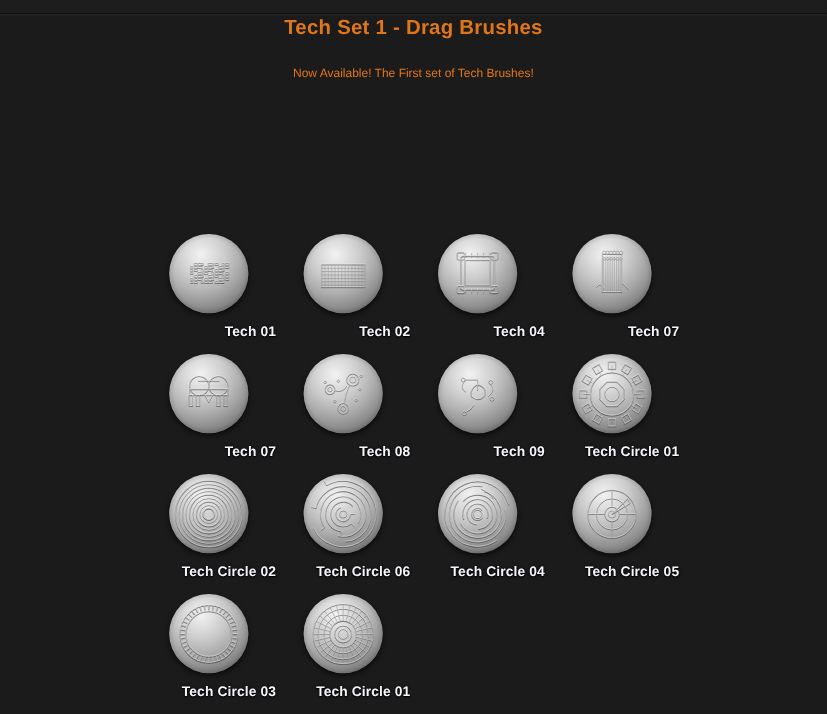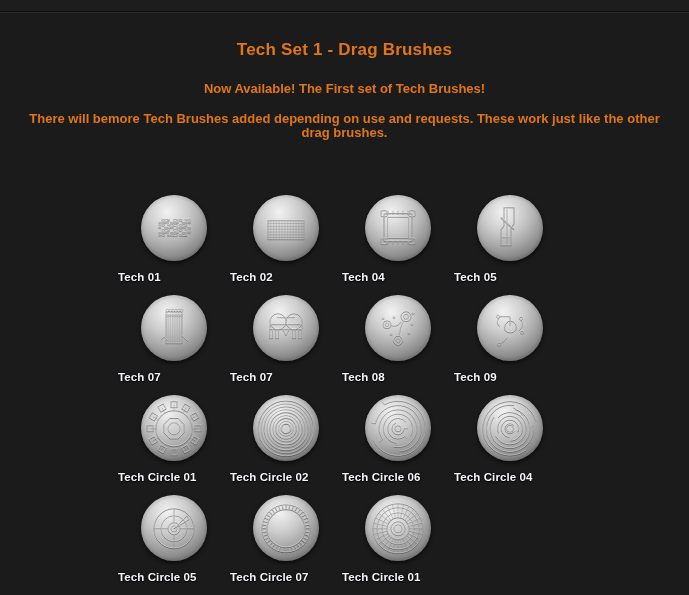--- a/index.html
+++ b/index.html
@@ -48,32 +48,31 @@
     background: #1b1b1b;
   }
 
   #page-title {
     text-align: center;
     color: #e0761b;
     font-size: 17px;
     font-weight: bold;
     letter-spacing: 0.2px;
     margin: 0;
-    padding-top: 27px;
     line-height: 20px;
   }
 
   .desc-block {
     margin-top: 22px;
   }
   .desc-line {
     text-align: center;
     color: #e0761b;
-    font-size: 13px;
-    font-weight: bold;
+    font-size: 10px;
+    font-weight: normal;
     line-height: 14px;
     margin: 0 0 15px 0;
     padding: 0 22px;
   }
   .desc-line.first { margin-bottom: 16px; }
 
   
   #brush-grid {
     position: absolute;
     top: 182px;
@@ -82,21 +81,21 @@
     display: grid;
     grid-template-columns: repeat(4, 112px);
     grid-auto-rows: 100px;
     column-gap: 0px;
     row-gap: 0px;
   }
   .brush-cell {
     width: 112px;
     height: 100px;
     position: relative;
-    text-align: left;
+    text-align: right;
   }
   .orb-wrap {
     width: 66px;
     height: 66px;
     margin: 0 auto;
     position: relative;
   }
   .orb {
     width: 66px;
     height: 66px;
@@ -149,21 +148,20 @@
 <div id="top-strip"></div>
 <div id="top-divider"></div>
 <div id="top-divider-hi"></div>
 
 <div id="page">
 
   <h1 id="page-title">Tech Set 1 - Drag Brushes</h1>
 
   <div class="desc-block">
     <p class="desc-line first">Now Available! The First set of Tech Brushes!</p>
-    <p class="desc-line">There will bemore Tech Brushes added depending on use and requests. These work just like the other drag brushes.</p>
   </div>
 
   <div id="brush-grid">
       <div class="brush-cell">
         <div class="orb-wrap">
           <div class="orb">
             <svg viewBox="0 0 66 66" xmlns="http://www.w3.org/2000/svg">
               <g transform="translate(0,0.7)">
                 <rect x="20.9" y="24" width="2.6" height="1.5" stroke="#2c2c2c" fill="none" stroke-opacity="0.55" stroke-width="0.7"></rect>
                 <rect x="23.8" y="24" width="3.6" height="1.5" stroke="#2c2c2c" fill="none" stroke-opacity="0.55" stroke-width="0.7"></rect>
@@ -383,41 +381,20 @@
             </svg>
           </div>
         </div>
         <div class="brush-label">Tech 04</div>
       </div>
       <div class="brush-cell">
         <div class="orb-wrap">
           <div class="orb">
             <svg viewBox="0 0 66 66" xmlns="http://www.w3.org/2000/svg">
               <g transform="translate(0,0.7)">
-                <path d="M27 12 L37 12 L37 28 L34 32 L34 50 L24 50 L24 34 L27 30 Z" stroke="#2c2c2c" fill="none" stroke-opacity="0.55" stroke-width="1.1"></path>
-                <line x1="30" y1="13" x2="30" y2="49" stroke="#2c2c2c" fill="none" stroke-opacity="0.55" stroke-width="0.7"></line>
-                <line x1="24" y1="22" x2="37" y2="34" stroke="#2c2c2c" fill="none" stroke-opacity="0.55" stroke-width="1.6"></line>
-                <line x1="25" y1="42" x2="33" y2="42" stroke="#2c2c2c" fill="none" stroke-opacity="0.55" stroke-width="0.6"></line>
-              </g>
-              <g>
-                <path d="M27 12 L37 12 L37 28 L34 32 L34 50 L24 50 L24 34 L27 30 Z" stroke="#f0f0f0" fill="none" stroke-opacity="0.5" stroke-width="1.1"></path>
-                <line x1="30" y1="13" x2="30" y2="49" stroke="#f0f0f0" fill="none" stroke-opacity="0.5" stroke-width="0.7"></line>
-                <line x1="24" y1="22" x2="37" y2="34" stroke="#f0f0f0" fill="none" stroke-opacity="0.5" stroke-width="1.6"></line>
-                <line x1="25" y1="42" x2="33" y2="42" stroke="#f0f0f0" fill="none" stroke-opacity="0.5" stroke-width="0.6"></line>
-              </g>
-            </svg>
-          </div>
-        </div>
-        <div class="brush-label">Tech 05</div>
-      </div>
-      <div class="brush-cell">
-        <div class="orb-wrap">
-          <div class="orb">
-            <svg viewBox="0 0 66 66" xmlns="http://www.w3.org/2000/svg">
-              <g transform="translate(0,0.7)">
                 <path d="M25 16 L41 16 L41 48 L25 48 Z" stroke="#2c2c2c" fill="none" stroke-opacity="0.55" stroke-width="0.9"></path>
                 <line x1="26" y1="18" x2="26" y2="47" stroke="#2c2c2c" fill="none" stroke-opacity="0.55" stroke-width="0.5"></line>
                 <line x1="27.8" y1="18" x2="27.8" y2="47" stroke="#2c2c2c" fill="none" stroke-opacity="0.55" stroke-width="0.5"></line>
                 <line x1="29.6" y1="18" x2="29.6" y2="47" stroke="#2c2c2c" fill="none" stroke-opacity="0.55" stroke-width="0.5"></line>
                 <line x1="31.4" y1="18" x2="31.4" y2="47" stroke="#2c2c2c" fill="none" stroke-opacity="0.55" stroke-width="0.5"></line>
                 <line x1="33.2" y1="18" x2="33.2" y2="47" stroke="#2c2c2c" fill="none" stroke-opacity="0.55" stroke-width="0.5"></line>
                 <line x1="35" y1="18" x2="35" y2="47" stroke="#2c2c2c" fill="none" stroke-opacity="0.55" stroke-width="0.5"></line>
                 <line x1="36.8" y1="18" x2="36.8" y2="47" stroke="#2c2c2c" fill="none" stroke-opacity="0.55" stroke-width="0.5"></line>
                 <line x1="38.6" y1="18" x2="38.6" y2="47" stroke="#2c2c2c" fill="none" stroke-opacity="0.55" stroke-width="0.5"></line>
                 <line x1="40.4" y1="18" x2="40.4" y2="47" stroke="#2c2c2c" fill="none" stroke-opacity="0.55" stroke-width="0.5"></line>
@@ -859,21 +836,21 @@
                 <line x1="44.8" y1="16.8" x2="47.1" y2="13.6" stroke="#f0f0f0" fill="none" stroke-opacity="0.5" stroke-width="1.2"></line>
                 <line x1="47.1" y1="18.9" x2="50.0" y2="16.0" stroke="#f0f0f0" fill="none" stroke-opacity="0.5" stroke-width="1.2"></line>
                 <line x1="49.2" y1="21.2" x2="52.4" y2="18.9" stroke="#f0f0f0" fill="none" stroke-opacity="0.5" stroke-width="1.2"></line>
                 <line x1="50.8" y1="23.9" x2="54.4" y2="22.1" stroke="#f0f0f0" fill="none" stroke-opacity="0.5" stroke-width="1.2"></line>
                 <line x1="52.0" y1="26.8" x2="55.8" y2="25.6" stroke="#f0f0f0" fill="none" stroke-opacity="0.5" stroke-width="1.2"></line>
                 <line x1="52.8" y1="29.9" x2="56.7" y2="29.2" stroke="#f0f0f0" fill="none" stroke-opacity="0.5" stroke-width="1.2"></line>
               </g>
             </svg>
           </div>
         </div>
-        <div class="brush-label">Tech Circle 07</div>
+        <div class="brush-label">Tech Circle 03</div>
       </div>
       <div class="brush-cell">
         <div class="orb-wrap">
           <div class="orb">
             <svg viewBox="0 0 66 66" xmlns="http://www.w3.org/2000/svg">
               <g transform="translate(0,0.7)">
                 <circle cx="33" cy="33" r="25" stroke="#2c2c2c" fill="none" stroke-opacity="0.55" stroke-width="0.9"></circle>
                 <circle cx="33" cy="33" r="21" stroke="#2c2c2c" fill="none" stroke-opacity="0.55" stroke-width="0.8"></circle>
                 <circle cx="33" cy="33" r="11" stroke="#2c2c2c" fill="none" stroke-opacity="0.55" stroke-width="1.1"></circle>
                 <circle cx="33" cy="33" r="7" stroke="#2c2c2c" fill="none" stroke-opacity="0.55" stroke-width="0.9"></circle>

